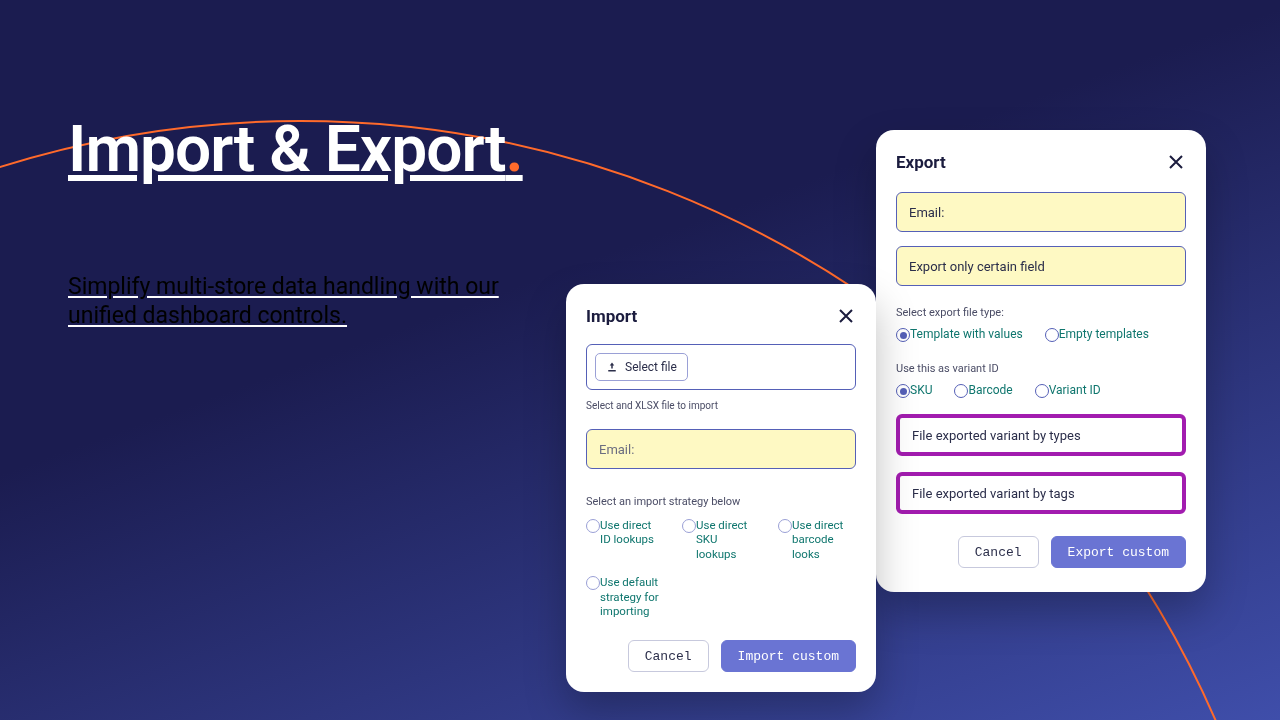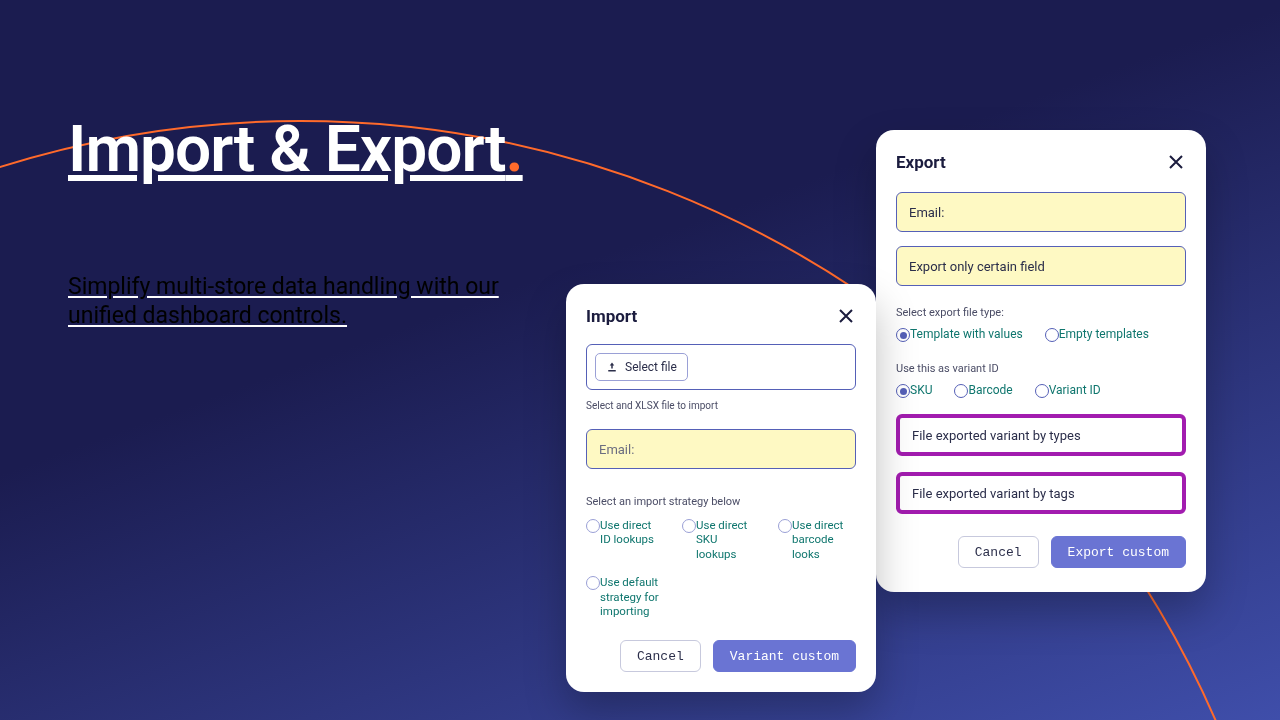--- a/index.html
+++ b/index.html
@@ -346,16 +346,16 @@
       <span class="dot"></span>
       <span>Use default strategy for importing</span>
     </div>
   </div>
 
   <div class="card-footer">
     <div class="btn btn-secondary">
       <span>Cancel</span>
     </div>
     <div class="btn btn-primary">
-      <span>Variant custom</span>
+      <span>Import custom</span>
     </div>
   </div>
 </div>
 
 </body></html>

